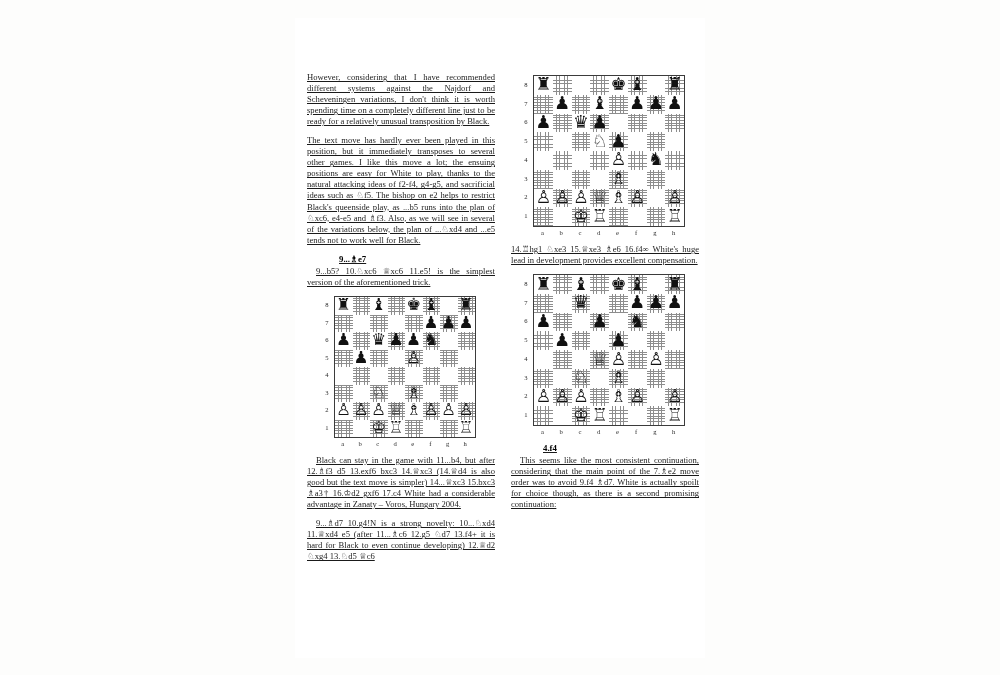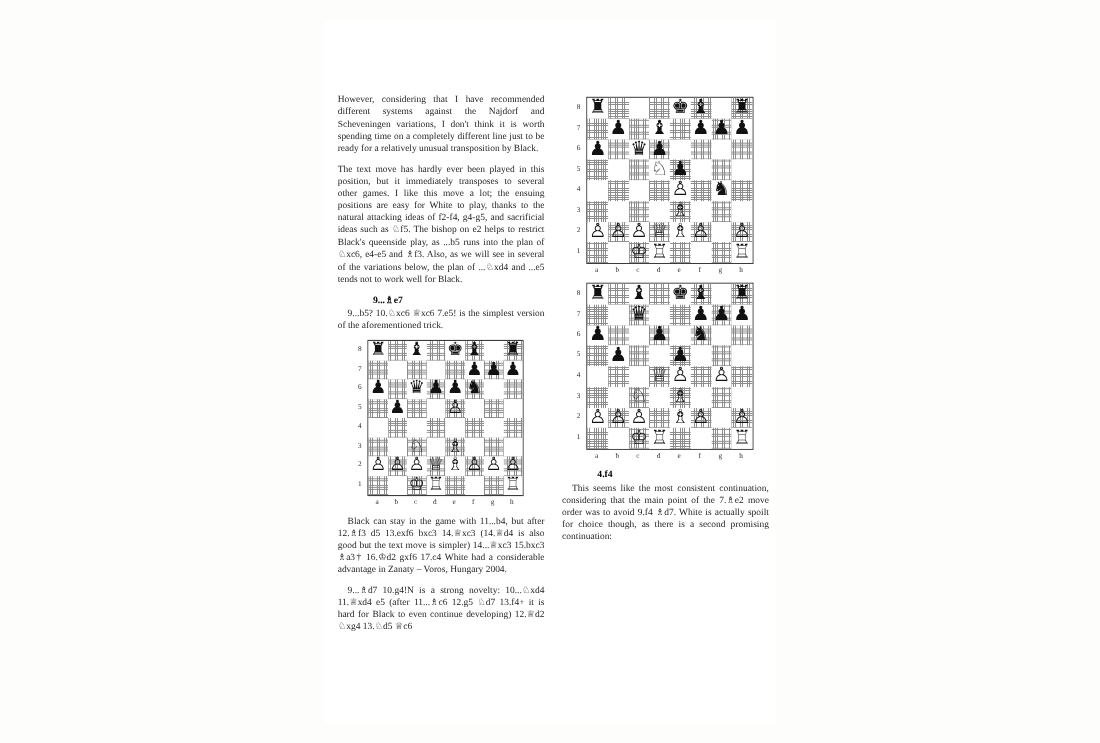--- a/index.html
+++ b/index.html
@@ -29,21 +29,21 @@
   }
   .hdr .running{
     position:absolute;left:0;top:0;width:410px;text-align:center;
     font-size:11.5px;letter-spacing:.6px;color:#2b2b2b;
   }
   .cols{
     position:absolute;left:12px;top:50px;
     width:392px;height:580px;
   }
   .col{
-    position:absolute;top:17px;width:188px;height:580px;
+    position:absolute;top:4px;width:188px;height:580px;text-decoration:underline;
   }
   .col.left{left:0;}
   .col.right{left:204px;}
 
   p.para{
     margin:0 0 8px 0;
     font-size:8.6px;
     line-height:11.05px;
     text-align:justify;
     text-justify:inter-word;
@@ -125,21 +125,21 @@
 
 <div class="page">
   <div class="sheet">
 
 
     <div class="cols">
       <div class="col left" id="col-left">
           <p class="para">However, considering that I have recommended different systems against the Najdorf and Scheveningen variations, I don't think it is worth spending time on a completely different line just to be ready for a relatively unusual transposition by Black.</p>
           <p class="para">The text move has hardly ever been played in this position, but it immediately transposes to several other games. I like this move a lot; the ensuing positions are easy for White to play, thanks to the natural attacking ideas of f2-f4, g4-g5, and sacrificial ideas such as ♘f5. The bishop on e2 helps to restrict Black's queenside play, as ...b5 runs into the plan of ♘xc6, e4-e5 and ♗f3. Also, as we will see in several of the variations below, the plan of ...♘xd4 and ...e5 tends not to work well for Black.</p>
           <p class="movehdr">9...♗e7</p>
-          <p class="para indent">9...b5? 10.♘xc6 ♕xc6 7.e5! is the simplest version of the aforementioned trick.</p>
+          <p class="para indent">9...b5? 10.♘xc6 ♕xc6 11.e5! is the simplest version of the aforementioned trick.</p>
           <div class="diagram">
             <div class="dwrap" style="width: 158px; height: 153px;">
               <div class="ranks" style="left: 0px; top: 0px; width: 10px; height: 140px;">
                 <div>8</div>
                 <div>7</div>
                 <div>6</div>
                 <div>5</div>
                 <div>4</div>
                 <div>3</div>
                 <div>2</div>
@@ -534,20 +534,21 @@
                 <div>b</div>
                 <div>c</div>
                 <div>d</div>
                 <div>e</div>
                 <div>f</div>
                 <div>g</div>
                 <div>h</div>
               </div>
             </div>
           </div>
+          <p class="para">14.♖hg1 ♘xe3 15.♕xe3 ♗e6 16.f4∞ White's huge lead in development provides excellent compensation.</p>
           <div class="diagram">
             <div class="dwrap" style="width: 168px; height: 163px;">
               <div class="ranks" style="left: 0px; top: 0px; width: 10px; height: 150px;">
                 <div>8</div>
                 <div>7</div>
                 <div>6</div>
                 <div>5</div>
                 <div>4</div>
                 <div>3</div>
                 <div>2</div>

